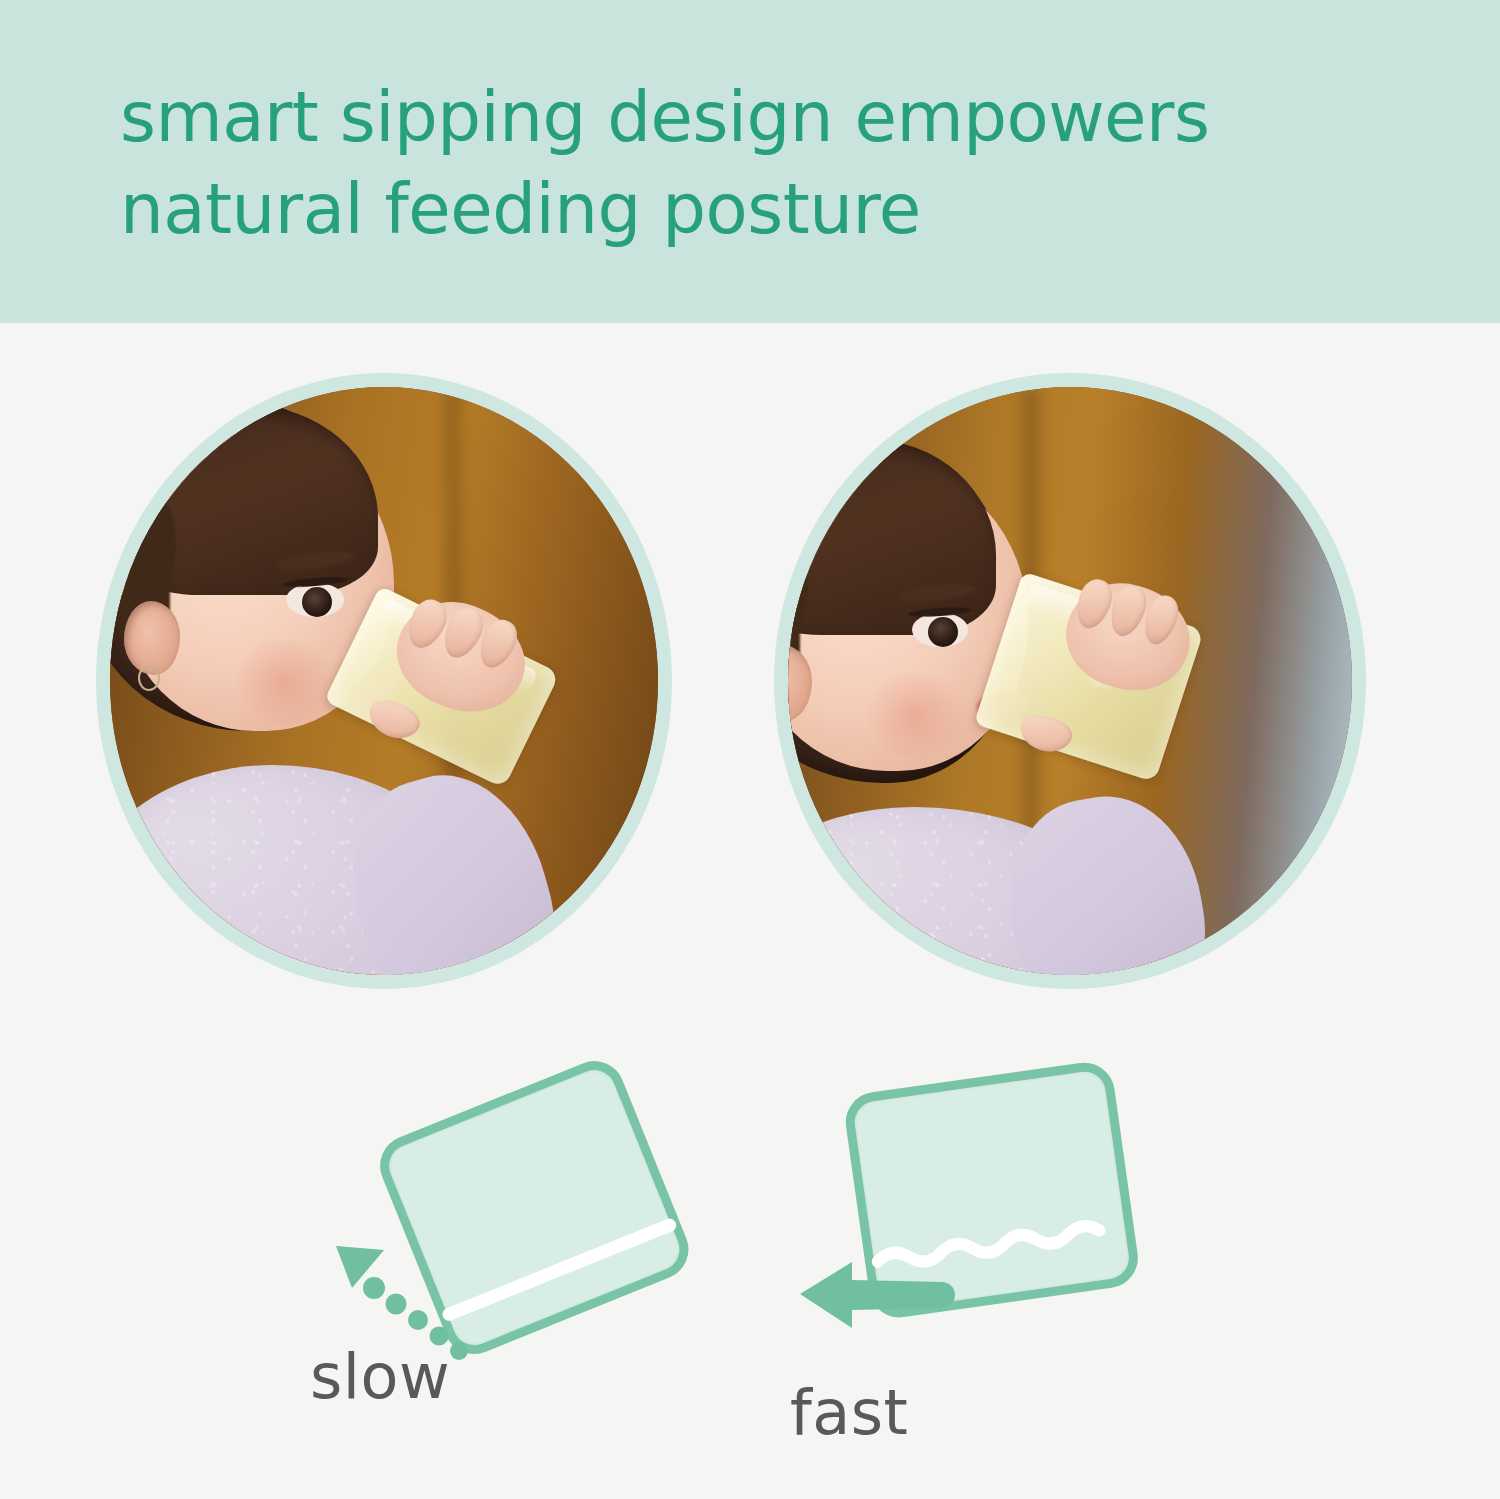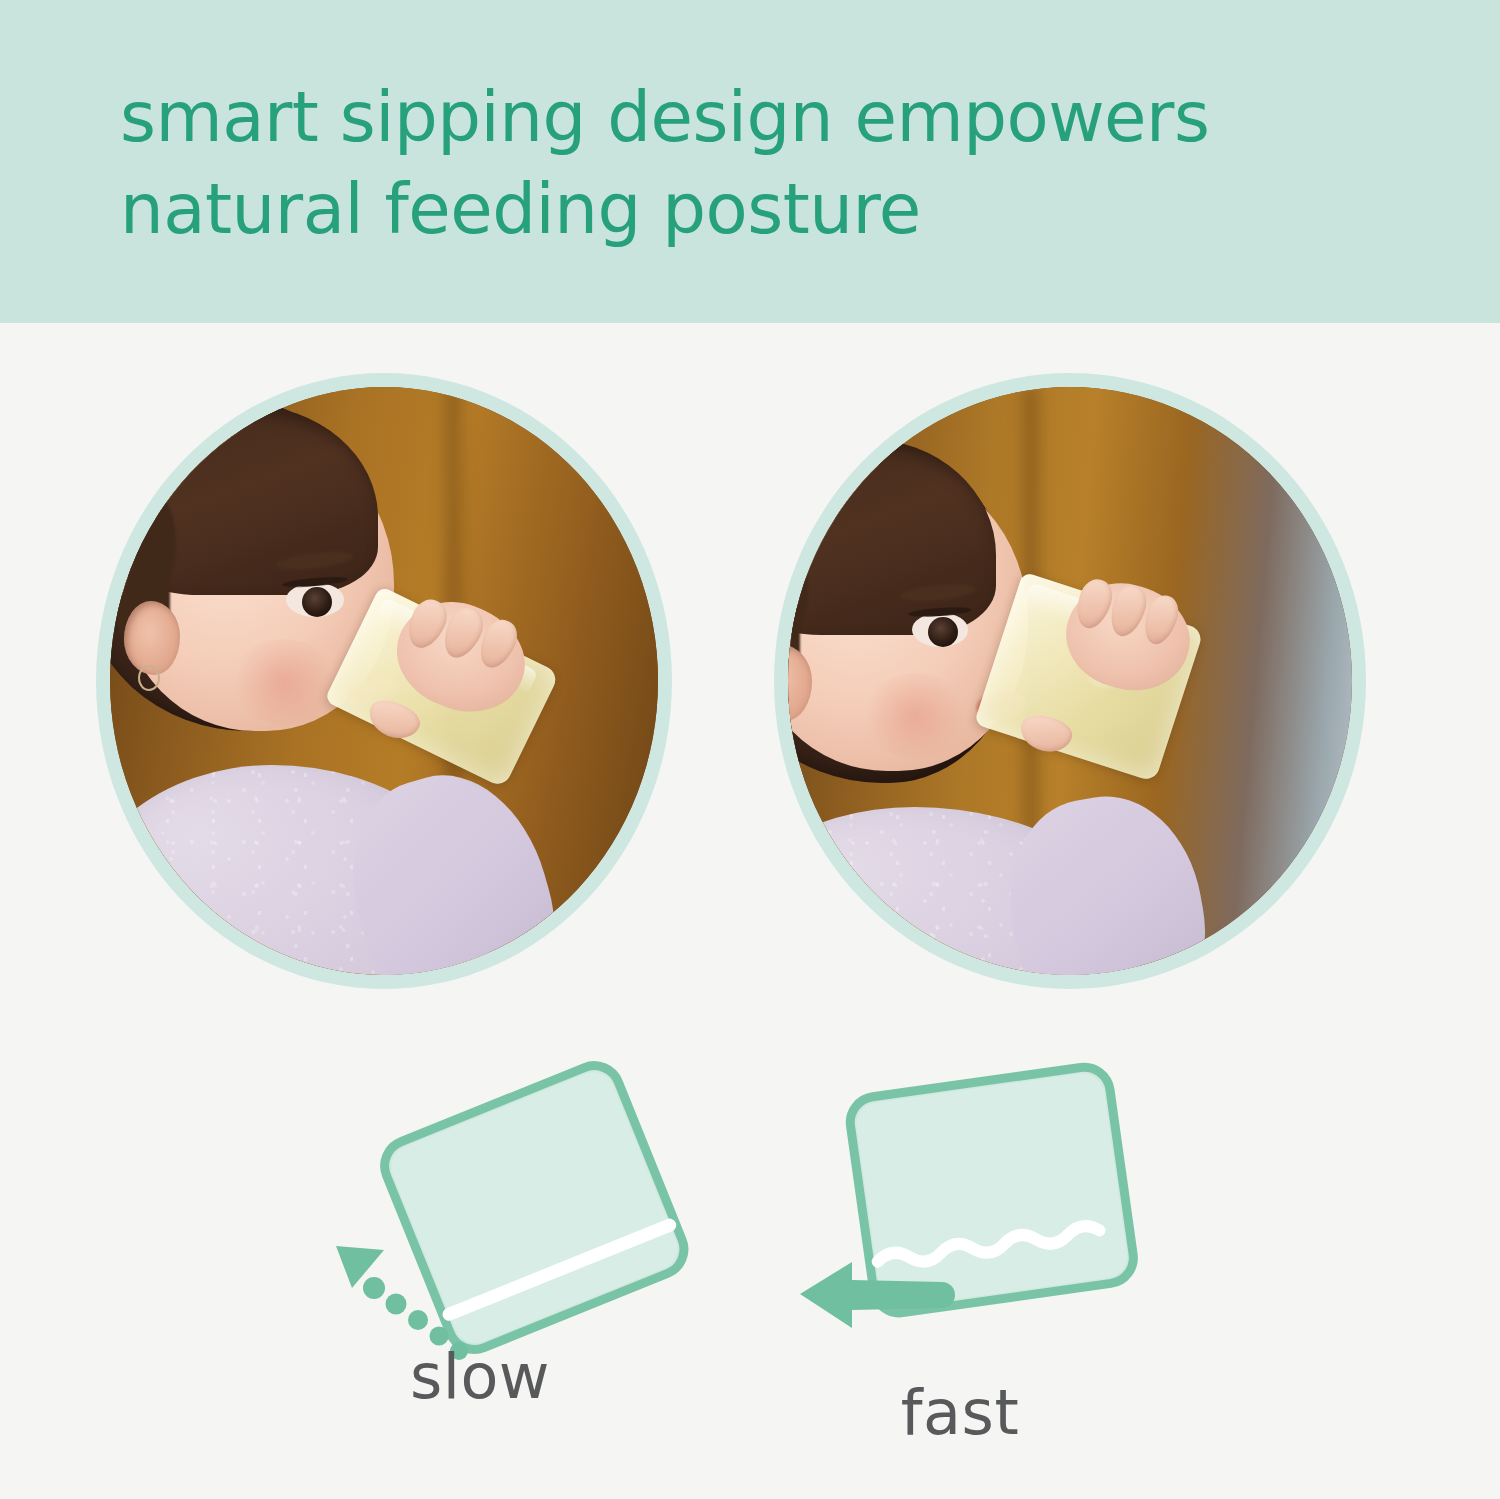--- a/index.html
+++ b/index.html
@@ -212,21 +212,21 @@
   .diagram-slow { left:300px; top:20px; width:420px; height:330px; }
   .diagram-fast { left:790px; top:28px; width:380px; height:300px; }
 
   .caption {
     position:absolute;
     color:#58595b;
     font-family:"DejaVu Sans", sans-serif;
     font-size:62px;
     font-weight:400;
     letter-spacing:0.5px;
-    text-align:center;
+    text-align:left;
   }
   .caption-slow { left:310px; top:1340px; width:340px; }
   .caption-fast { left:790px; top:1340px; width:340px;margin-top:36px; }
 </style>
 </head>
 <body>
 
 <div id="page">
 
   <div class="header-band">

